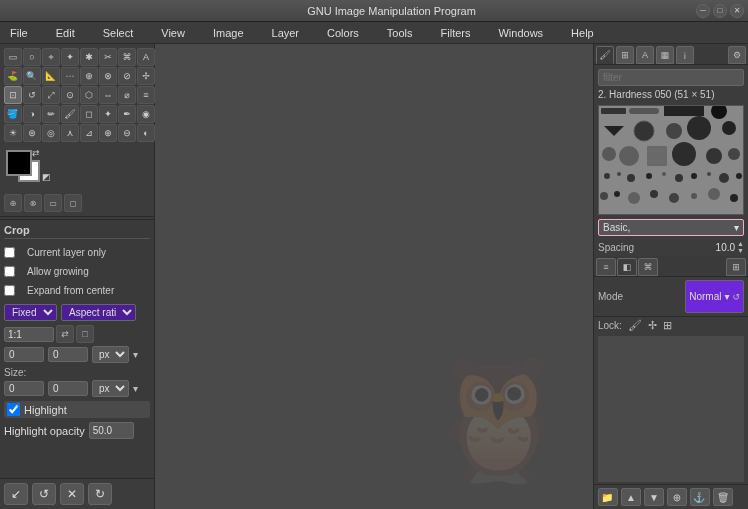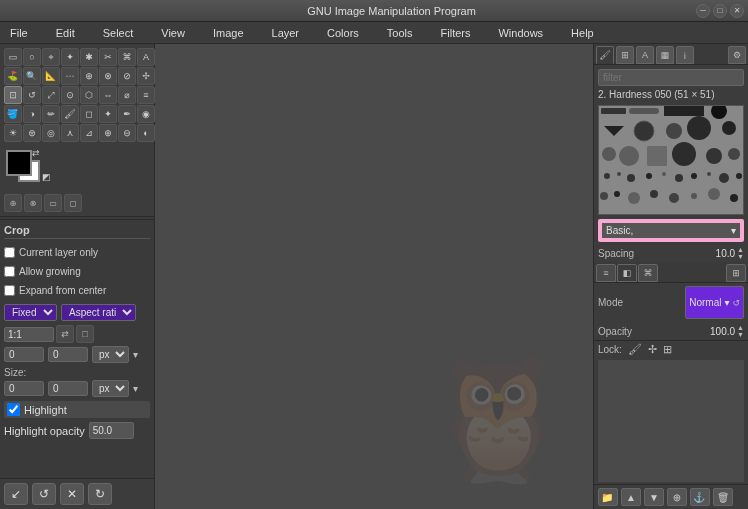--- a/index.html
+++ b/index.html
@@ -155,21 +155,21 @@
       font-weight: bold;
       font-size: 11px;
       color: #ccc;
       margin-bottom: 4px;
       border-bottom: 1px solid #555;
       padding-bottom: 2px;
     }
     .checkbox-row {
       display: flex;
       align-items: center;
-      gap: 4px;
+      gap: 12px;
       margin: 8px 0;
     }
     .checkbox-row input[type="checkbox"] {
       width: 11px;
       height: 11px;
       cursor: pointer;
     }
     .checkbox-row label {
       font-size: 10px;
       color: #ccc;
@@ -358,21 +358,21 @@
       display: flex;
       align-items: center;
       justify-content: center;
       position: relative;
       overflow: hidden;
     }
     #brush-category {
       margin: 2px 4px;
       padding: 2px 4px;
       background: #555;
-      border: 4px solid #f9a8d4;
+      border: 1px solid #f9a8d4;
       color: #ddd;
       font-size: 10px;
       width: calc(100% - 8px);
       border-radius: 2px;
       cursor: pointer;
       display: flex;
       justify-content: space-between;
       align-items: center;
       gap: 48px;
     }
@@ -725,30 +725,20 @@
 
     <div id="mode-row">
       <span id="mode-label">Mode</span>
       <div id="mode-dropdown">
         <span>Normal</span>
         <span>▾</span>
         <span style="font-size:9px;color:#bbb;">↺</span>
       </div>
     </div>
 
-    <div id="opacity-row">
-      <span id="opacity-label">Opacity</span>
-      <div style="display:flex;align-items:center;gap:2px;">
-        <span id="opacity-val">100.0</span>
-        <div style="display:flex;flex-direction:column;">
-          <span style="font-size:7px;color:#bbb;cursor:pointer;">▲</span>
-          <span style="font-size:7px;color:#bbb;cursor:pointer;">▼</span>
-        </div>
-      </div>
-    </div>
 
     <div id="lock-row">
       <span id="lock-label">Lock:</span>
       <span class="lock-icon">🖌</span>
       <span class="lock-icon">✢</span>
       <span class="lock-icon">⊞</span>
     </div>
 
     <div id="layers-list"></div>
 

